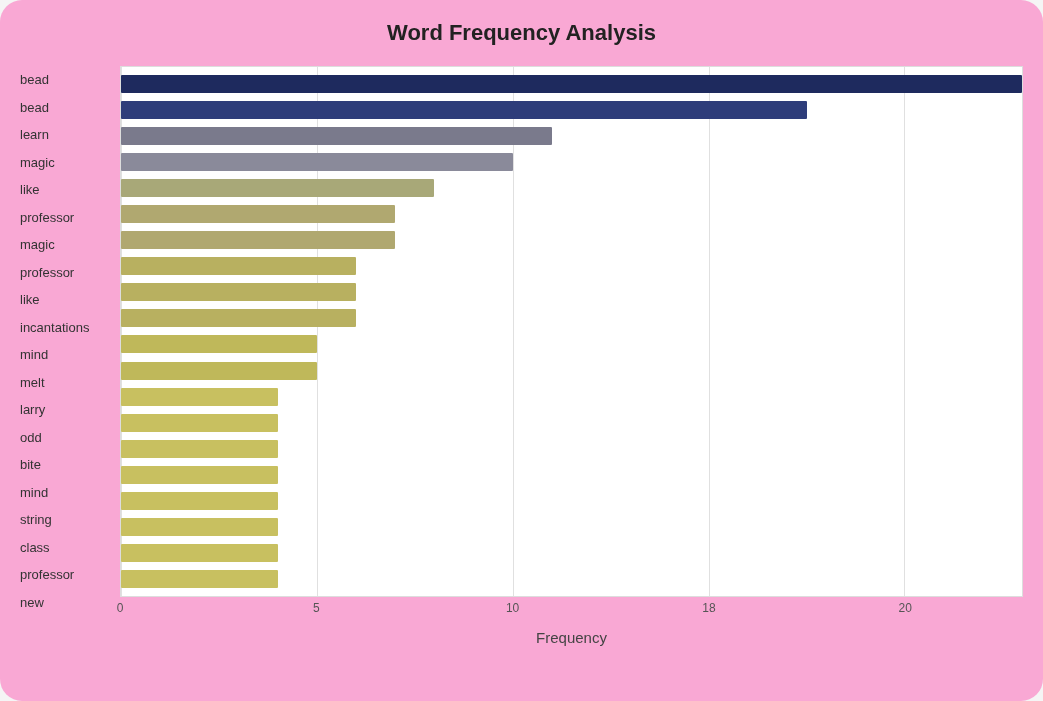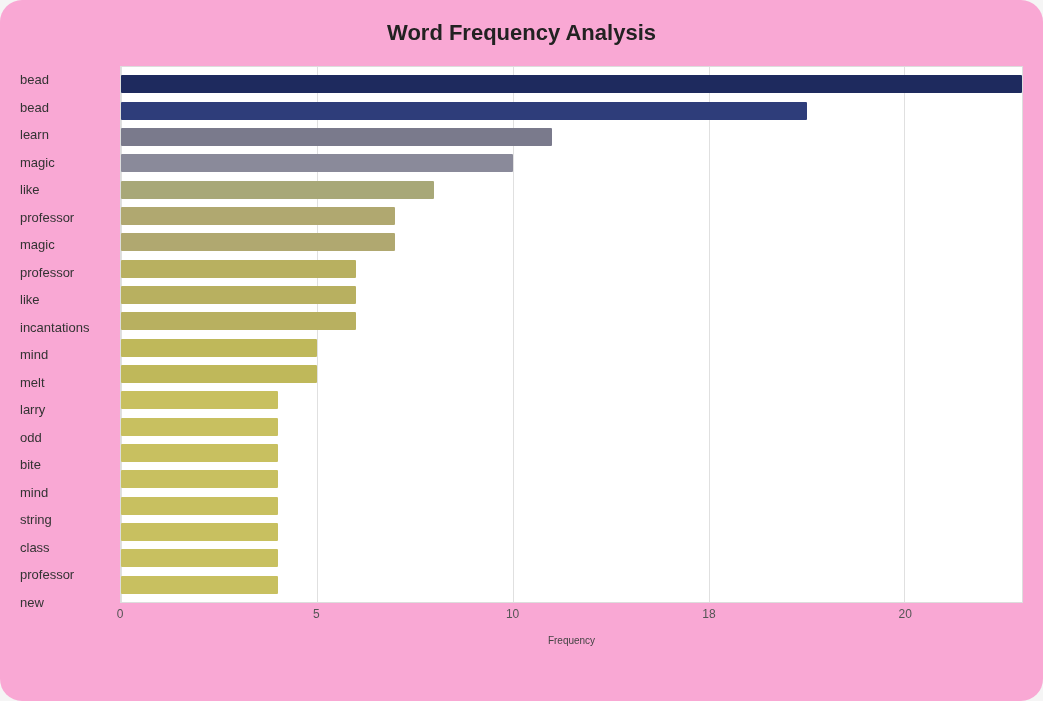--- a/index.html
+++ b/index.html
@@ -104,21 +104,21 @@
       right: 0;
     }
     .x-tick {
       position: absolute;
       font-size: 12px;
       color: #555;
       transform: translateX(-50%);
     }
     .x-axis-title {
       text-align: center;
-      font-size: 10px;
+      font-size: 15px;
       color: #444;
       margin-top: 2px;
     }
   </style>
 </head>
 <body>
 
 <div class="chart-container">
   <div class="chart-title">Word Frequency Analysis</div>
   <div class="chart-area">

